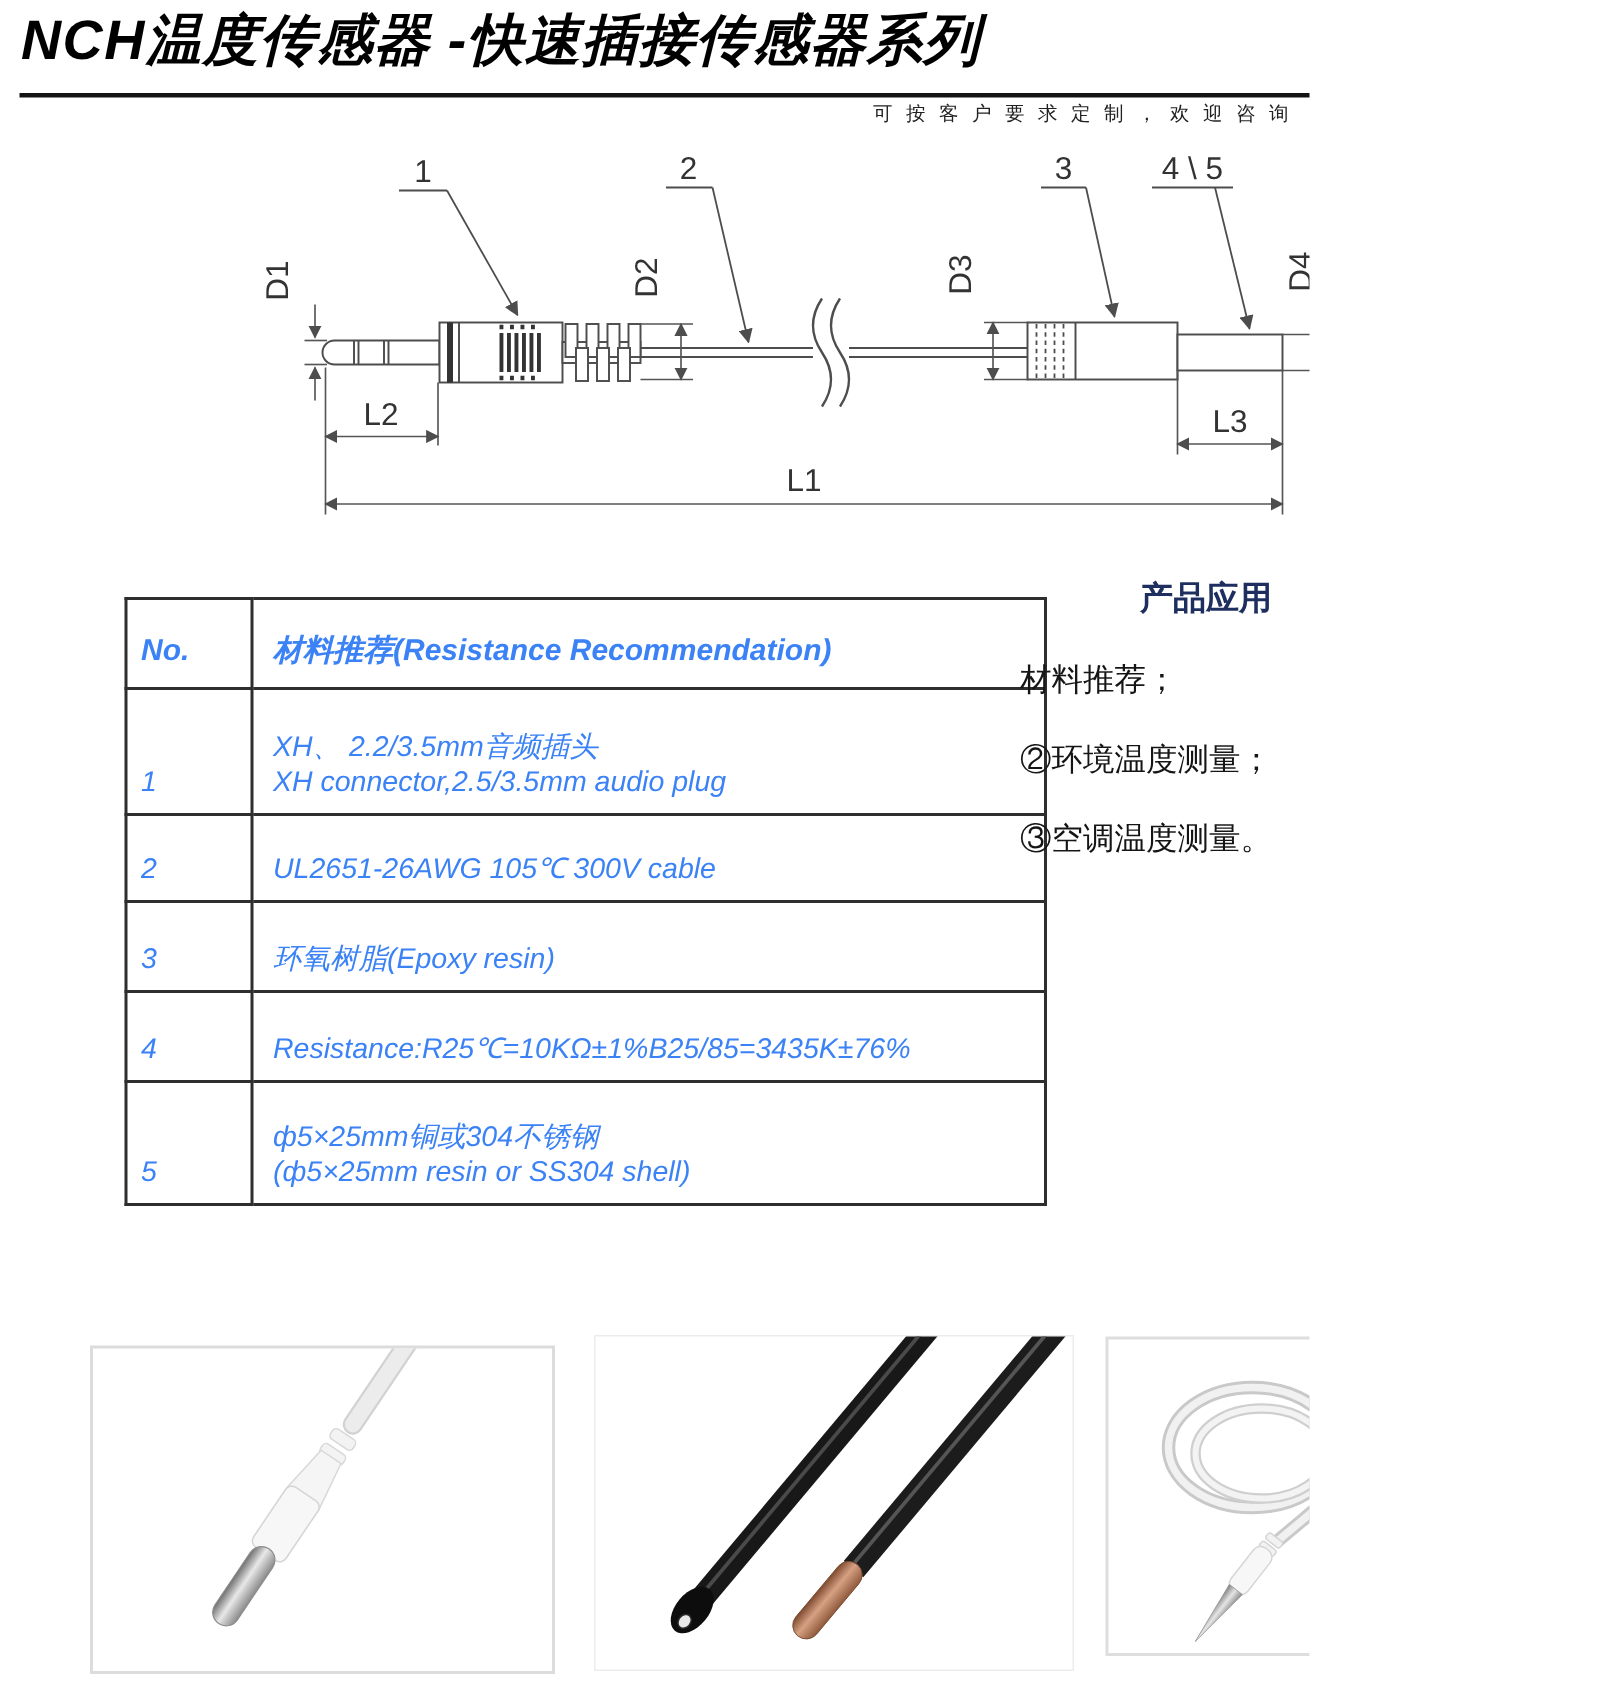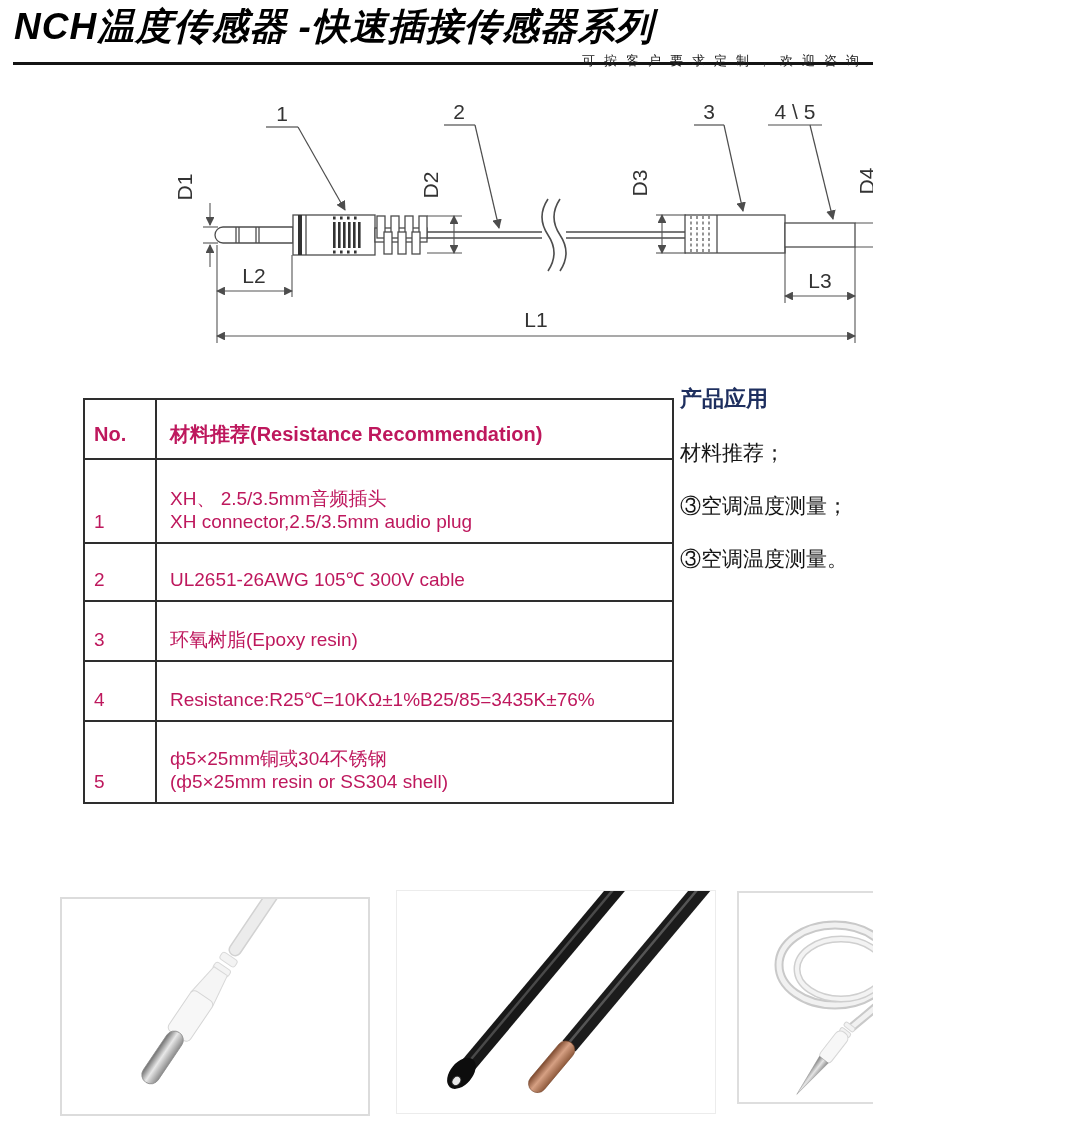--- a/index.html
+++ b/index.html
@@ -9,42 +9,42 @@
   }
   
   .title{
     position:absolute;left:14px;top:2px;margin:0;
     font-family:"Liberation Sans", sans-serif;
     font-size:37px;font-weight:bold;font-style:italic;letter-spacing:1px;color:#000;
     white-space:nowrap;
   }
   .title-rule{position:absolute;left:13px;top:62px;width:1047px;height:3px;background:#141414;}
   .custom-note{
-    position:absolute;right:5px;top:52px;
+    position:absolute;right:5px;top:67px;
     font-size:13px;letter-spacing:9px;color:#222;white-space:nowrap;
   }
   
   .diagram{position:absolute;left:170px;top:95px;}
   .diagram text{font-family:"Liberation Sans", sans-serif;font-size:21px;fill:#333;}
   
   .mtable{
     position:absolute;left:83px;top:398px;border-collapse:collapse;table-layout:fixed;
     background:#fff;
   }
   .mtable td{
     border:2px solid #2e2e2e;vertical-align:bottom;
-    padding:0 4px 8px 9px;font-size:19px;line-height:1.24;color:#be185d;
+    padding:0 16px 8px 9px;font-size:19px;line-height:1.24;color:#3b82f6;font-style:italic;
   }
   .mtable td.c2{padding-left:13px;width:498px;}
   .mtable td.c1{width:57px;}
   .mtable tr.hdr td{font-weight:bold;font-size:20px;padding-bottom:11px;}
   tr.h0{height:60px}tr.h1{height:84px}tr.h2{height:58px}tr.h3{height:60px}tr.h4{height:60px}tr.h5{height:82px}
   
   .apps{position:absolute;left:680px;top:384px;}
-  .apps-title{font-size:22px;font-weight:bold;color:#1e2f5f;margin:0 0 8px 0;}
+  .apps-title{font-size:22px;font-weight:bold;color:#1e2f5f;margin:0 0 8px 0;text-align:right;}
   .app-item{font-size:21px;color:#151515;margin-top:25px;}
   
   .photo{position:absolute;background:#fff;}
   .photo svg{display:block;}
   .p1{left:60px;top:897px;width:306px;height:215px;border:2px solid #dcdcdc;}
   .p2{left:396px;top:890px;width:318px;height:222px;border:1px solid #ececec;}
   .p3{left:737px;top:891px;width:316px;height:209px;border:2px solid #dedede;}
 </style>
 </head>
 <body>
@@ -173,21 +173,21 @@
 
   <table class="mtable">
     <tbody>
       <tr class="hdr h0">
         <td class="c1">No.</td>
         <td class="c2">材料推荐(Resistance Recommendation)</td>
       </tr>
       <tr class="h1">
         <td class="c1">1</td>
         <td class="c2">
-          <div>XH、 2.5/3.5mm音频插头</div>
+          <div>XH、 2.2/3.5mm音频插头</div>
           <div>XH connector,2.5/3.5mm audio plug</div>
         </td>
       </tr>
       <tr class="h2">
         <td class="c1">2</td>
         <td class="c2">
           <div>UL2651-26AWG 105℃ 300V cable</div>
         </td>
       </tr>
       <tr class="h3">
@@ -208,21 +208,21 @@
           <div>ф5×25mm铜或304不锈钢</div>
           <div>(ф5×25mm resin or SS304 shell)</div>
         </td>
       </tr>
     </tbody>
   </table>
 
   <div class="apps">
     <div class="apps-title">产品应用</div>
     <div class="app-item">材料推荐；</div>
-    <div class="app-item">③空调温度测量；</div>
+    <div class="app-item">②环境温度测量；</div>
     <div class="app-item">③空调温度测量。</div>
   </div>
 
   <div class="photo p1">
     <svg width="306" height="215" viewBox="0 0 306 215">
       <defs>
         <linearGradient id="pm" x1="0" y1="0" x2="0" y2="1">
           <stop offset="0" stop-color="#6f6f6f"></stop>
             <stop offset="0.45" stop-color="#e8e8e8"></stop>
             <stop offset="1" stop-color="#8a8a8a"></stop>

